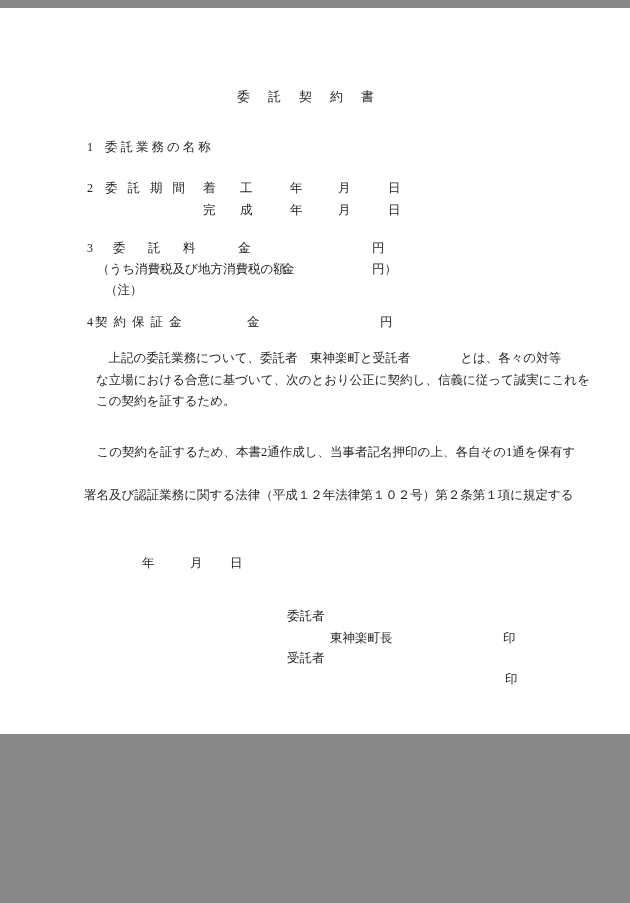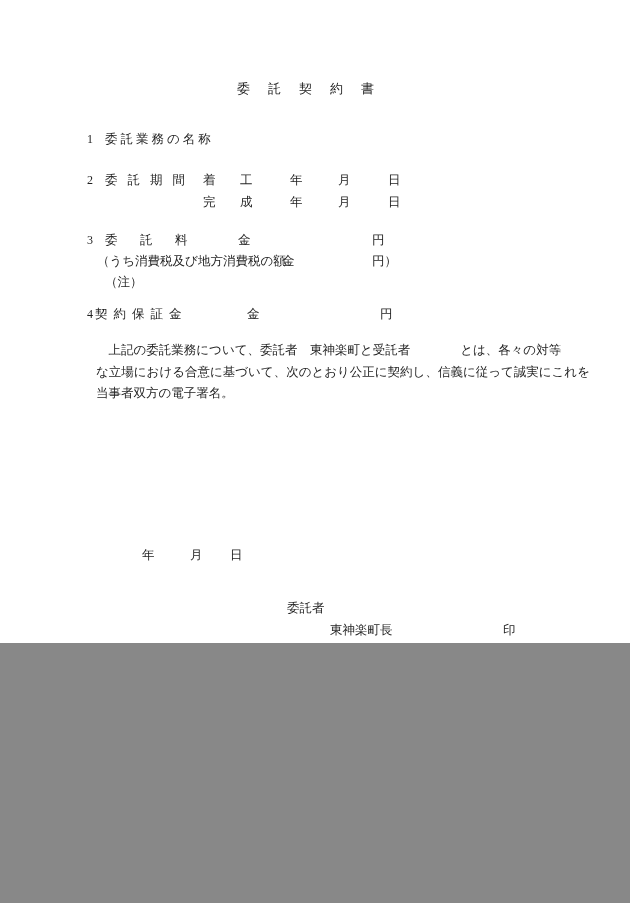--- a/index.html
+++ b/index.html
@@ -1,20 +1,20 @@
 <!DOCTYPE html>
 <html><head>
 <meta charset="utf-8">
 <style>
   html,body{margin:0;padding:0;background:#888;}
   .page{
     position:relative;
-    width:630px;height:643px;
+    width:630px;height:726px;
     background:#ffffff;
-    margin:0 auto;
+    margin:8px auto;
     font-family:"Liberation Serif","DejaVu Serif",serif;
     color:#1f1f1f;
     overflow:hidden;
   }
   .line{
     position:absolute;
     font-size:12.5px;
     line-height:15px;
     white-space:pre;
     letter-spacing:0;
@@ -43,37 +43,39 @@
   <div class="line" style="left:290px;top:173px;">年</div>
   <div class="line" style="left:338px;top:173px;">月</div>
   <div class="line" style="left:388px;top:173px;">日</div>
   <div class="line" style="left:203px;top:195px;">完</div>
   <div class="line" style="left:240px;top:195px;">成</div>
   <div class="line" style="left:290px;top:195px;">年</div>
   <div class="line" style="left:338px;top:195px;">月</div>
   <div class="line" style="left:388px;top:195px;">日</div>
 
   <div class="line num" style="left:87px;top:233px;">3</div>
-  <div class="line ls22" style="left:105px;top:233px;">委託料</div>
+  <div class="line ls22" style="left:113px;top:233px;">委託料</div>
   <div class="line" style="left:238px;top:233px;">金</div>
   <div class="line" style="left:372px;top:233px;">円</div>
   <div class="line" style="left:97px;top:254px;">（うち消費税及び地方消費税の額</div>
   <div class="line" style="left:282px;top:254px;">金</div>
   <div class="line" style="left:372px;top:254px;">円）</div>
   <div class="line" style="left:105px;top:275px;">（注）</div>
 
   <div class="line num" style="left:87px;top:307px;">4</div>
   <div class="line ls6" style="left:95px;top:307px;">契約保証金</div>
   <div class="line" style="left:247px;top:307px;">金</div>
   <div class="line" style="left:380px;top:307px;">円</div>
 
   <div class="line" style="left:96px;top:365px;">な立場における合意に基づいて、次のとおり公正に契約し、信義に従って誠実にこれを</div>
   <div class="line" style="left:96px;top:343px;">　上記の委託業務について、委託者　東神楽町と受託者　　　　とは、各々の対等</div>
-  <div class="line" style="left:96px;top:386px;">当事者双方の電子署名。</div>
+  <div class="line" style="left:96px;top:386px;">この契約を証するため。</div>
 
+  <div class="line" style="left:84px;top:437px;">　この契約を証するため、本書2通作成し、当事者記名押印の上、各自その1通を保有す</div>
+  <div class="line" style="left:84px;top:480px;">署名及び認証業務に関する法律（平成１２年法律第１０２号）第２条第１項に規定する</div>
 
   <div class="line" style="left:142px;top:548px;">年</div>
   <div class="line" style="left:190px;top:548px;">月</div>
   <div class="line" style="left:230px;top:548px;">日</div>
 
   <div class="line" style="left:287px;top:601px;">委託者</div>
   <div class="line" style="left:330px;top:623px;">東神楽町長</div>
   <div class="line" style="left:503px;top:623px;">印</div>
   <div class="line" style="left:287px;top:643px;">受託者</div>
   <div class="line" style="left:505px;top:664px;">印</div>

